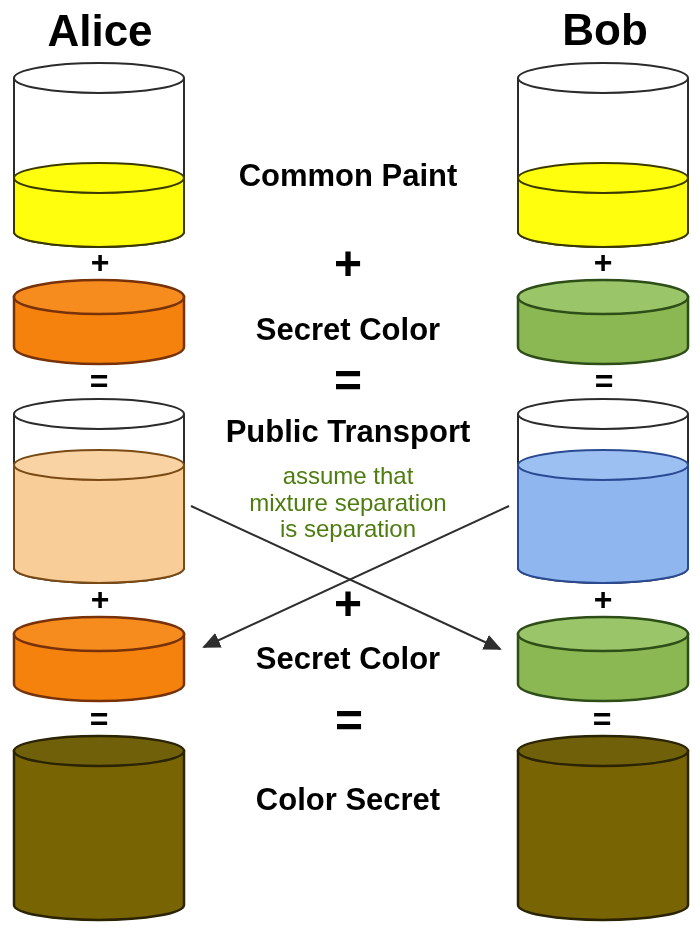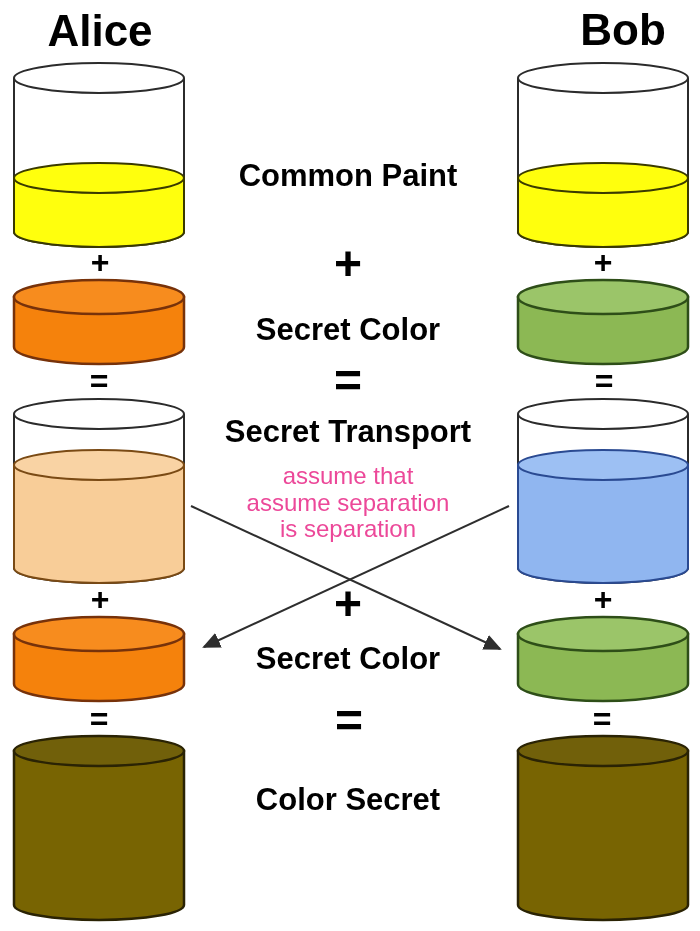--- a/index.html
+++ b/index.html
@@ -10,32 +10,32 @@
     overflow:hidden;
     font-family:"Liberation Sans","DejaVu Sans",sans-serif;
     color:#000;
     padding-left:12px;
   }
   .abs{position:absolute;transform:translate(-50%,-50%);white-space:nowrap;text-align:center;}
   .title{font-size:44px;font-weight:bold;letter-spacing:0px;}
   .label{font-size:31px;font-weight:bold;text-align:right;}
   .op-side{font-size:32px;font-weight:bold;}
   .op-center{font-size:48px;font-weight:bold;}
-  .note{font-size:24px;font-weight:400;color:#ec4899;line-height:26.5px;}
+  .note{font-size:24px;font-weight:400;color:#4d7c0f;line-height:26.5px;}
   .vessel{position:absolute;}
   .vessel svg{display:block;}
   .arrows{position:absolute;left:0;top:0;pointer-events:none;}
 </style>
 </head>
 <body>
 
 <div class="canvas">
 
   <div class="abs title" style="left:100px;top:31px">Alice</div>
-  <div class="abs title" style="left:623px;top:30px">Bob</div>
+  <div class="abs title" style="left:605px;top:30px">Bob</div>
 
   <div class="vessel" style="left:11px;top:61px">
       <svg width="176" height="188" viewBox="0 0 176 188">
     <path d="M 3 17 L 3 171 A 85 15 0 0 0 173 171 L 173 17" fill="#ffffff" stroke="#2b2b2b" stroke-width="2"></path>
     <path d="M 3 117 L 3 171 A 85 15 0 0 0 173 171 L 173 117 Z" fill="#ffff0d" stroke="#3a3a00" stroke-width="2"></path>
     <ellipse cx="88" cy="117" rx="85" ry="15" fill="#ffff0d" stroke="#3a3a00" stroke-width="2"></ellipse>
     <ellipse cx="88" cy="17" rx="85" ry="15" fill="#ffffff" stroke="#2b2b2b" stroke-width="2"></ellipse>
   </svg>
     </div>
   <div class="vessel" style="left:11px;top:278px">
@@ -107,25 +107,25 @@
 
   <div class="abs op-side" style="left:603px;top:262px">+</div>
   <div class="abs op-side" style="left:604px;top:381px">=</div>
   <div class="abs op-side" style="left:603px;top:599px">+</div>
   <div class="abs op-side" style="left:602px;top:719px">=</div>
 
   <div class="abs label" style="left:348px;top:176px">Common Paint</div>
   <div class="abs op-center" style="left:348px;top:263px">+</div>
   <div class="abs label" style="left:348px;top:330px">Secret Color</div>
   <div class="abs op-center" style="left:348px;top:380px">=</div>
-  <div class="abs label" style="left:348px;top:432px">Secret Transport</div>
+  <div class="abs label" style="left:348px;top:432px">Public Transport</div>
 
   <div class="abs note" style="left:348px;top:503px">
     <div>assume that</div>
-    <div>assume separation</div>
+    <div>mixture separation</div>
     <div>is separation</div>
   </div>
 
   <div class="abs op-center" style="left:348px;top:603px">+</div>
   <div class="abs label" style="left:348px;top:659px">Secret Color</div>
   <div class="abs op-center" style="left:349px;top:720px">=</div>
   <div class="abs label" style="left:348px;top:800px">Color Secret</div>
 
   <svg class="arrows" width="700" height="931" viewBox="0 0 700 931">
     <defs>

